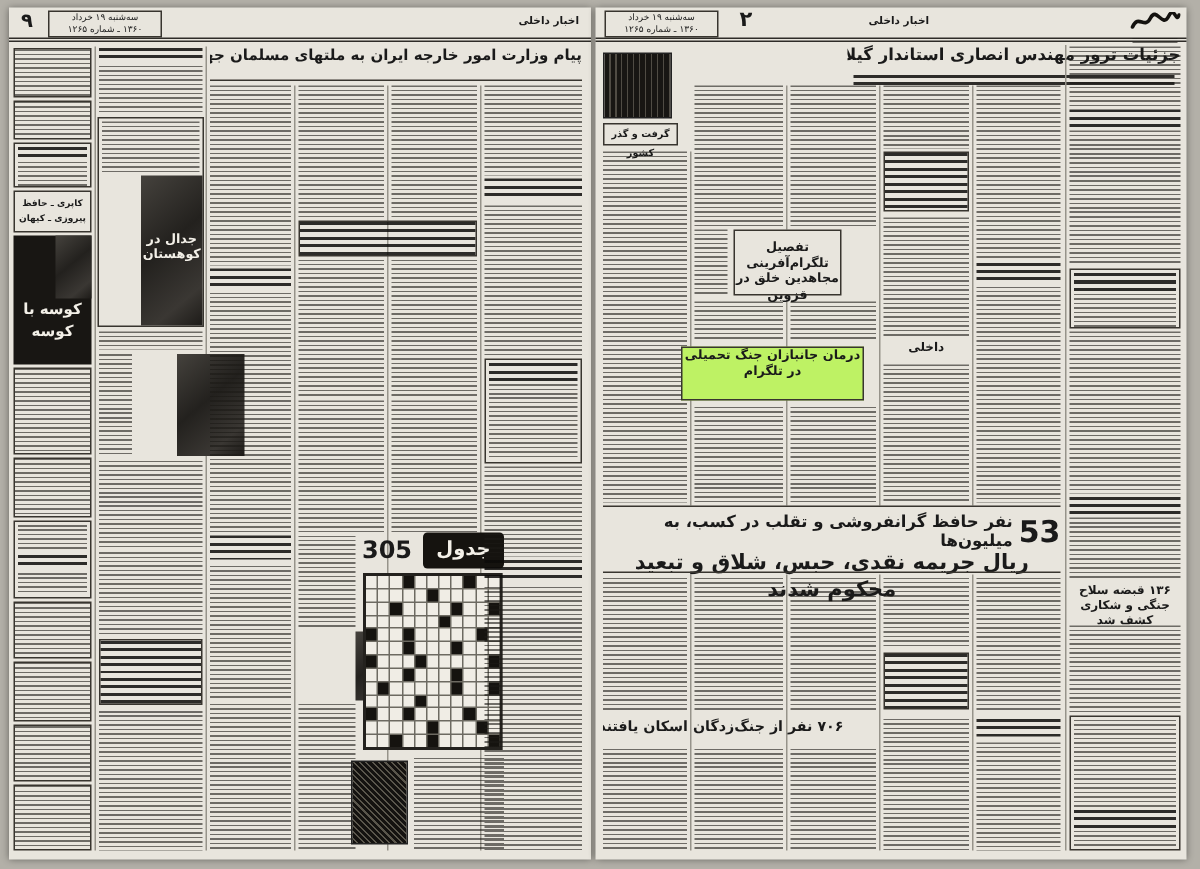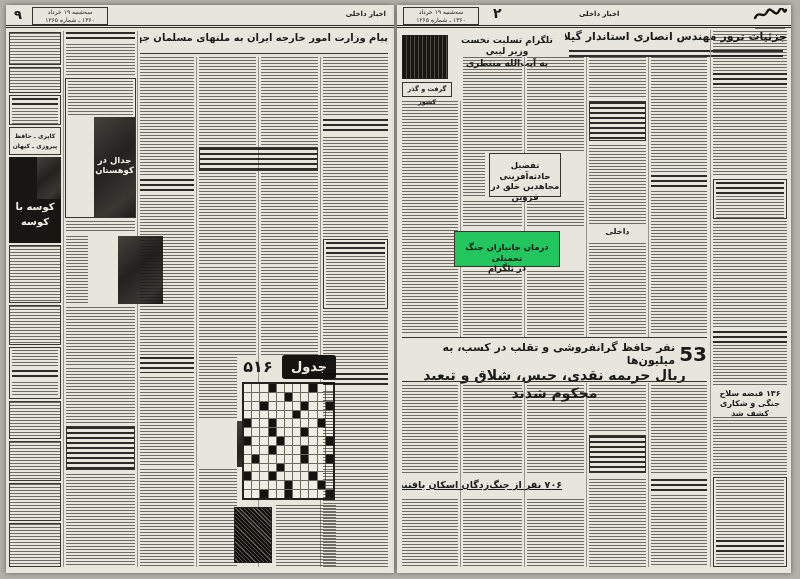--- a/index.html
+++ b/index.html
@@ -116,21 +116,21 @@
   <div class="abs sim" style="left:193px;top:168px;width:57px;height:92px;"></div>
   <div class="abs sim" style="left:193px;top:262px;width:57px;height:88px;"></div>
   <div class="abs sim" style="left:193px;top:352px;width:38px;height:62px;"></div>
   <div class="abs photo" style="left:203px;top:416px;width:30px;height:46px;"></div>
   <div class="abs sim" style="left:193px;top:464px;width:38px;height:98px;"></div>
 
   <div class="abs sim" style="left:255px;top:52px;width:57px;height:88px;"></div>
   <div class="abs sim" style="left:255px;top:168px;width:57px;height:92px;"></div>
   <div class="abs sim" style="left:255px;top:262px;width:57px;height:88px;"></div>
 
-  <div class="abs" style="left:232px;top:352px;width:40px;height:22px;font-size:16px;font-weight:bold;text-align:center;">۵۱۶</div>
+  <div class="abs" style="left:232px;top:352px;width:40px;height:22px;font-size:16px;font-weight:bold;text-align:center;">305</div>
   <div class="abs whitebox" style="left:276px;top:350px;width:54px;height:24px;font-size:13px;font-weight:bold;text-align:center;line-height:24px;">جدول</div>
   <div class="abs" id="crossword" style="left:236px;top:377px;width:93px;height:118px;">
       <div></div>
       <div></div>
       <div class="b"></div>
       <div></div>
       <div></div>
       <div></div>
       <div></div>
       <div class="b"></div>
@@ -299,24 +299,20 @@
       <svg width="34" height="13" viewBox="0 0 34 13">
         <path d="M2 10 C6 1, 10 12, 14 4 S 22 11, 26 3 S 31 8, 33 2" stroke="#14120f" stroke-width="2.4" fill="none" stroke-linecap="round"></path>
       </svg>
       <div class="sim" style="height:5px;width:30px;margin:0 2px;"></div>
     </div>
   </div>
 
   <div class="abs hl nowrap" style="left:168px;top:25px;width:222px;height:18px;font-size:11px;">جزئیات ترور مهندس انصاری استاندار گیلان</div>
   <div class="abs sim-b" style="left:172px;top:45px;width:214px;height:7px;"></div>
 
-  <div class="abs hl" style="left:55px;top:30px;width:110px;height:34px;font-size:9px;">
-    <div>تلگرام تسلیت نخست وزیر لیبی</div>
-    <div>به آیت‌الله منتظری</div>
-  </div>
 
   <div class="abs etch" style="left:5px;top:30px;width:46px;height:44px;border:1px solid #222;"></div>
   <div class="abs box" style="left:5px;top:77px;width:50px;height:15px;font-size:6.5px;font-weight:bold;text-align:center;line-height:13px;">گرفت و گذر کشور</div>
 
   <div class="vrule" style="left:63px;top:96px;height:236px;"></div>
   <div class="vrule" style="left:127px;top:52px;height:280px;"></div>
   <div class="vrule" style="left:189px;top:52px;height:280px;"></div>
   <div class="vrule" style="left:251px;top:52px;height:280px;"></div>
   <div class="vrule" style="left:313px;top:25px;height:537px;"></div>
   <div class="vrule" style="left:63px;top:378px;height:184px;"></div>
@@ -335,24 +331,24 @@
   <div class="abs sim" style="left:192px;top:52px;width:57px;height:42px;"></div>
   <div class="abs box sim-b" style="left:192px;top:96px;width:57px;height:40px;"></div>
   <div class="abs sim" style="left:192px;top:140px;width:57px;height:80px;"></div>
   <div class="abs hl" style="left:192px;top:222px;width:57px;height:12px;font-size:8px;">داخلی</div>
   <div class="abs sim" style="left:192px;top:238px;width:57px;height:92px;"></div>
   <div class="abs sim" style="left:254px;top:52px;width:56px;height:116px;"></div>
   <div class="abs sim-b" style="left:254px;top:170px;width:56px;height:13px;"></div>
   <div class="abs sim" style="left:254px;top:186px;width:56px;height:144px;"></div>
 
   <div class="abs box hl" style="left:92px;top:148px;width:72px;height:44px;font-size:8.5px;padding-top:6px;background:#e8e5dd;">
-    <div>تفصیل حادثه‌آفرینی</div>
+    <div>تفصیل تلگرام‌آفرینی</div>
     <div>مجاهدین خلق در قزوین</div>
   </div>
-  <div class="abs box hl" style="left:57px;top:226px;width:106px;height:36px;font-size:8.5px;padding-top:10px;background:#22c55e;">
+  <div class="abs box hl" style="left:57px;top:226px;width:122px;height:36px;font-size:8.5px;padding-top:0;background:#bef264;">
     <div>درمان جانبازان جنگ تحمیلی</div>
     <div>در تلگرام</div>
   </div>
 
   <div class="hrule" style="left:5px;top:332px;width:305px;"></div>
   <div class="abs" style="left:5px;top:336px;width:305px;height:38px;">
     <div style="display:flex;align-items:center;justify-content:center;gap:4px;font-weight:bold;">
       <span style="font-size:20px;">53</span>
       <span style="font-size:11px;">نفر حافظ گرانفروشی و تقلب در کسب، به میلیون‌ها</span>
     </div>
@@ -360,21 +356,21 @@
   </div>
   <div class="hrule" style="left:5px;top:376px;width:305px;"></div>
 
   <div class="abs sim" style="left:5px;top:380px;width:56px;height:90px;"></div>
   <div class="abs sim" style="left:66px;top:380px;width:59px;height:90px;"></div>
   <div class="abs sim" style="left:130px;top:380px;width:57px;height:90px;"></div>
   <div class="abs sim" style="left:192px;top:380px;width:57px;height:46px;"></div>
   <div class="abs box sim-b" style="left:192px;top:430px;width:57px;height:38px;"></div>
   <div class="abs sim" style="left:254px;top:380px;width:56px;height:90px;"></div>
 
-  <div class="abs hl nowrap" style="left:5px;top:474px;width:160px;height:16px;font-size:9.5px;text-decoration:underline;">۷۰۶ نفر از جنگ‌زدگان اسکان یافتند</div>
+  <div class="abs hl nowrap" style="left:5px;top:474px;width:160px;height:16px;font-size:9.5px;">۷۰۶ نفر از جنگ‌زدگان اسکان یافتند</div>
 
   <div class="abs sim" style="left:5px;top:494px;width:56px;height:68px;"></div>
   <div class="abs sim" style="left:66px;top:494px;width:59px;height:68px;"></div>
   <div class="abs sim" style="left:130px;top:494px;width:57px;height:68px;"></div>
   <div class="abs sim" style="left:192px;top:474px;width:57px;height:88px;"></div>
   <div class="abs sim-b" style="left:254px;top:474px;width:56px;height:12px;"></div>
   <div class="abs sim" style="left:254px;top:490px;width:56px;height:72px;"></div>
 
   <div class="abs sim" style="left:316px;top:26px;width:74px;height:40px;"></div>
   <div class="abs sim-b" style="left:316px;top:68px;width:74px;height:12px;"></div>

